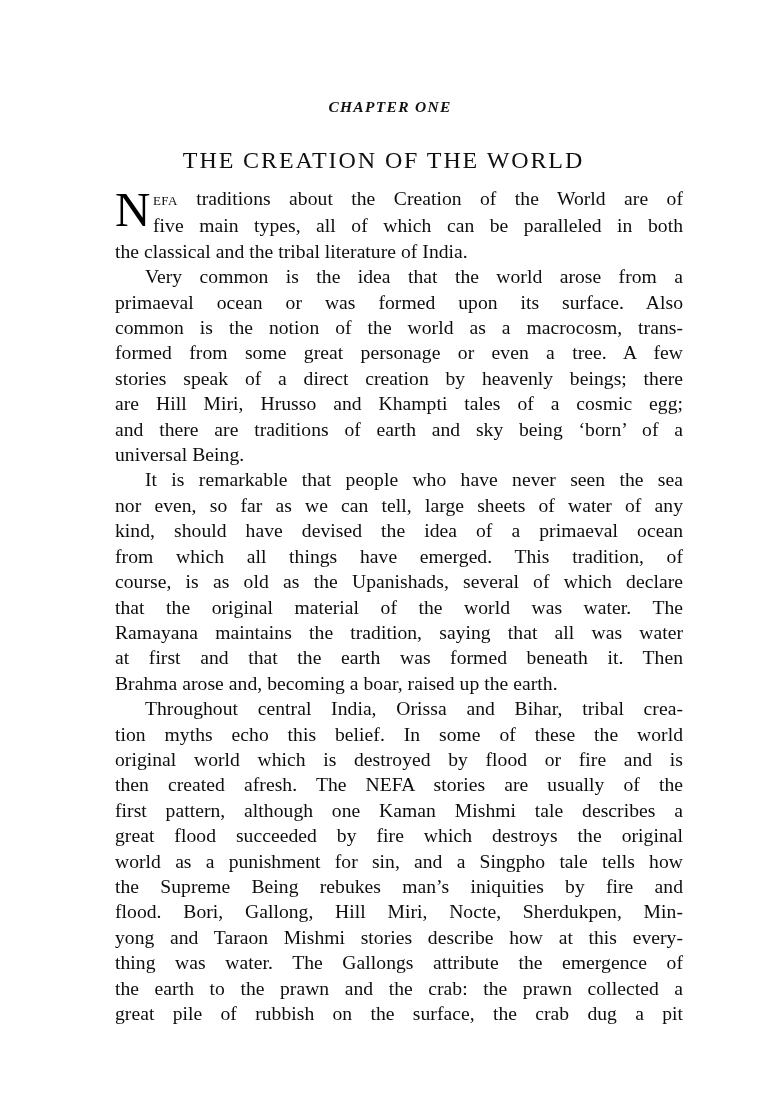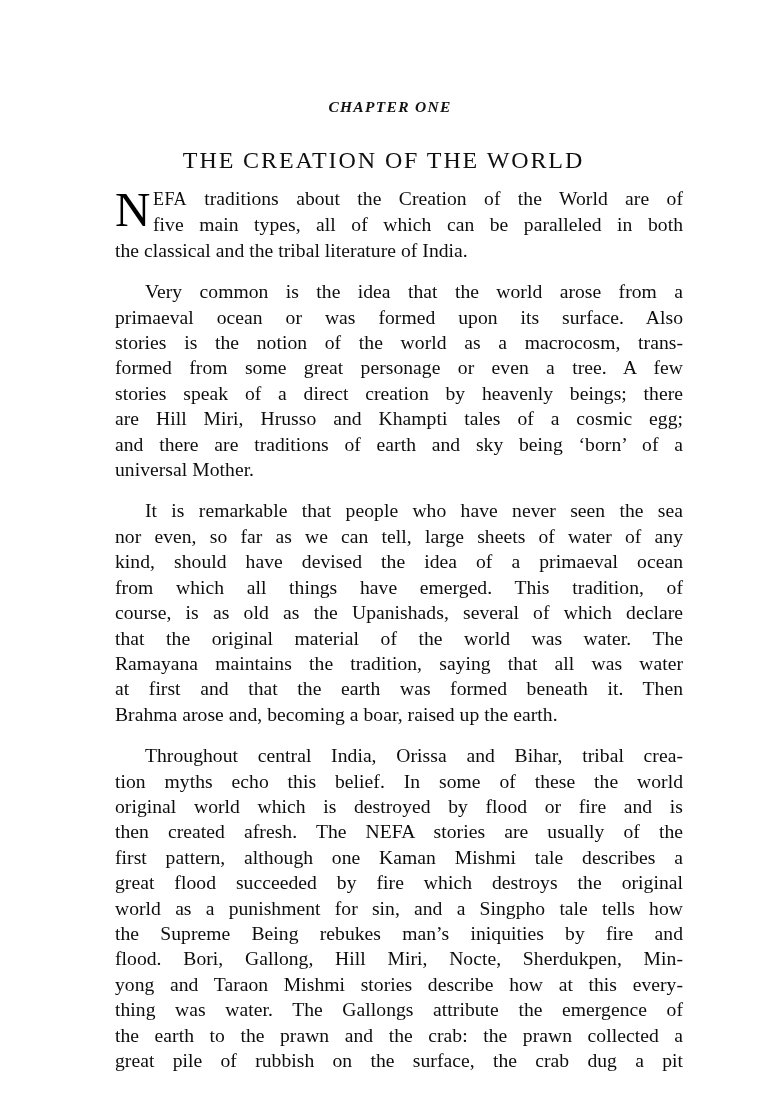--- a/index.html
+++ b/index.html
@@ -90,26 +90,26 @@
     top: 1px;
     font-size: 49px;
     line-height: 45px;
     font-weight: normal;
     color: #000000;
   }
   .para-opening .line.drop {
     padding-left: 38px;
   }
   .smallcaps {
-    font-size: 18px;
+    font-size: 13px;
     letter-spacing: 0.4px;
   }
 
   
-  .para + .para { margin-top: 16px; }
+  .para + .para { margin-top: 0; }
 </style>
 </head>
 <body>
 
 <div class="page">
 
   <div class="chapter-label">CHAPTER ONE</div>
 
   <h1 class="chapter-title">THE CREATION OF THE WORLD</h1>
 
@@ -118,26 +118,26 @@
     <p class="para para-opening">
       <span class="dropcap">N</span>
       <span class="line drop"><span class="smallcaps">EFA</span><span> traditions about the Creation of the World are of</span></span>
       <span class="line drop">five main types, all of which can be paralleled in both</span>
       <span class="line last">the classical and the tribal literature of India.</span>
     </p>
 
     <p class="para">
       <span class="line indent">Very common is the idea that the world arose from a</span>
       <span class="line">primaeval ocean or was formed upon its surface. Also</span>
-      <span class="line">stories is the notion of the world as a macrocosm, trans-</span>
+      <span class="line">common is the notion of the world as a macrocosm, trans-</span>
       <span class="line">formed from some great personage or even a tree. A few</span>
       <span class="line">stories speak of a direct creation by heavenly beings; there</span>
       <span class="line">are Hill Miri, Hrusso and Khampti tales of a cosmic egg;</span>
       <span class="line">and there are traditions of earth and sky being ‘born’ of a</span>
-      <span class="line last">universal Mother.</span>
+      <span class="line last">universal Being.</span>
     </p>
 
     <p class="para">
       <span class="line indent">It is remarkable that people who have never seen the sea</span>
       <span class="line">nor even, so far as we can tell, large sheets of water of any</span>
       <span class="line">kind, should have devised the idea of a primaeval ocean</span>
       <span class="line">from which all things have emerged. This tradition, of</span>
       <span class="line">course, is as old as the Upanishads, several of which declare</span>
       <span class="line">that the original material of the world was water. The</span>
       <span class="line">Ramayana maintains the tradition, saying that all was water</span>

